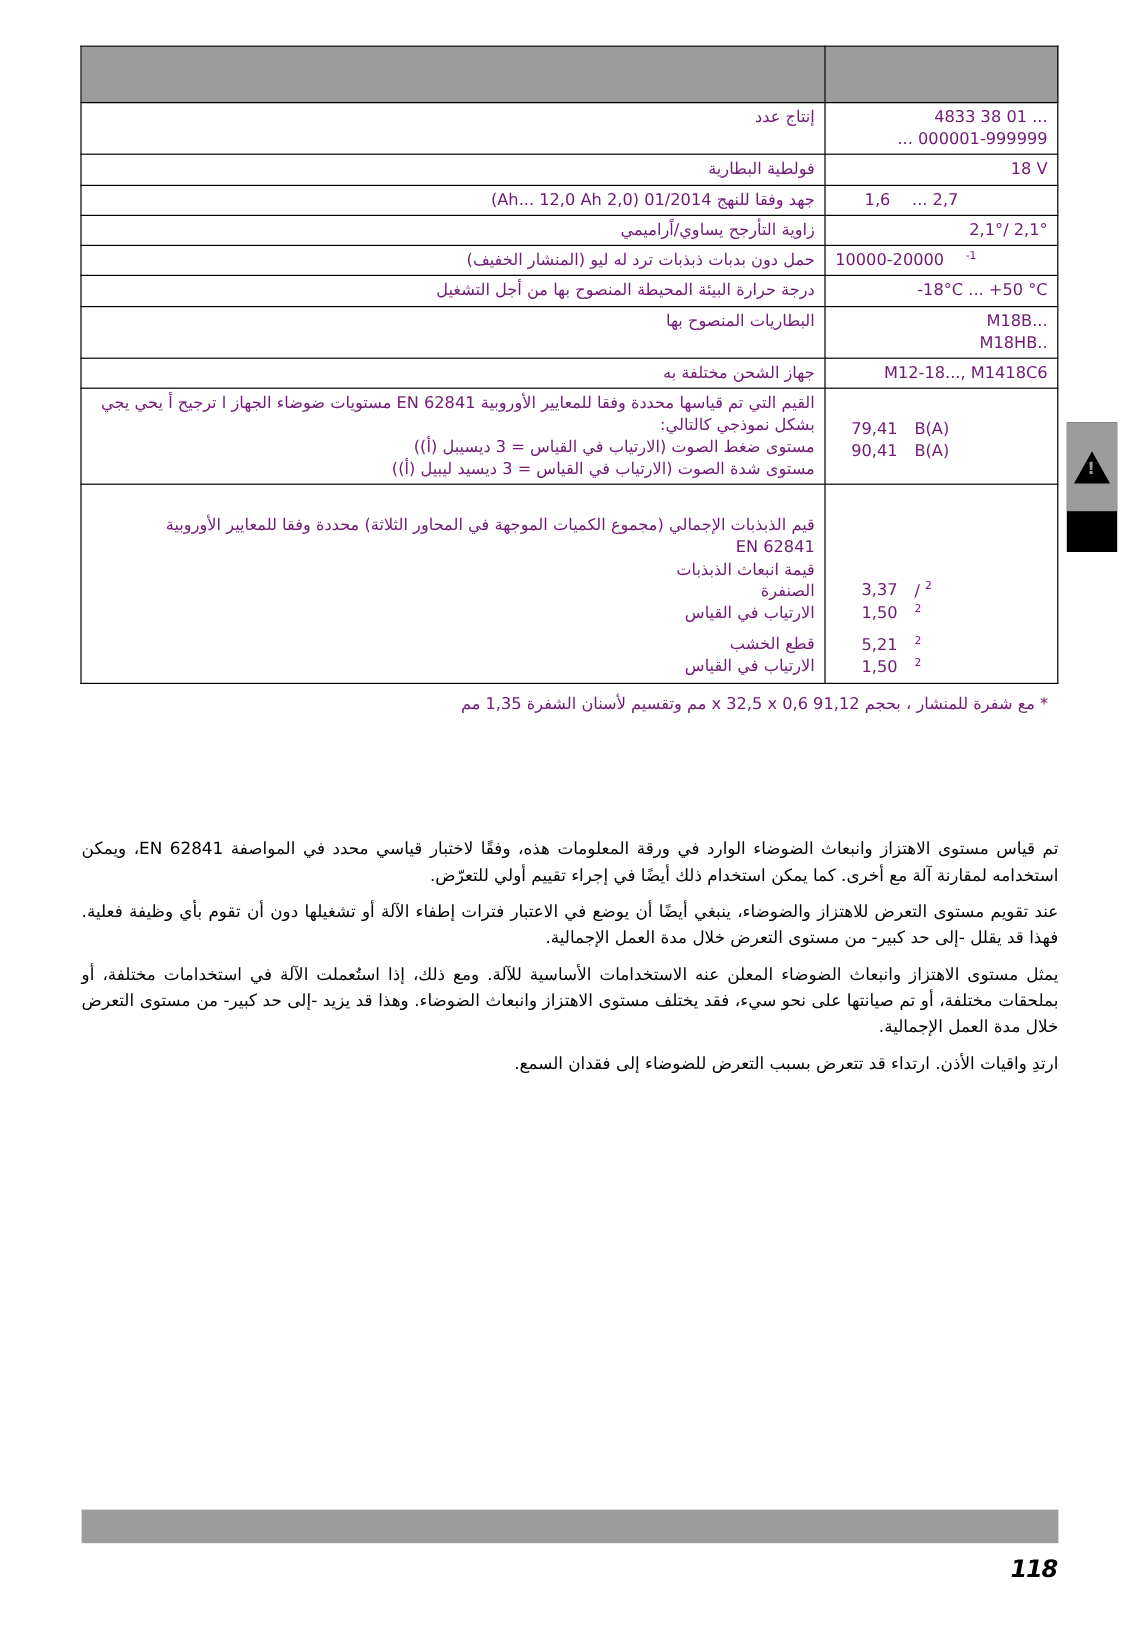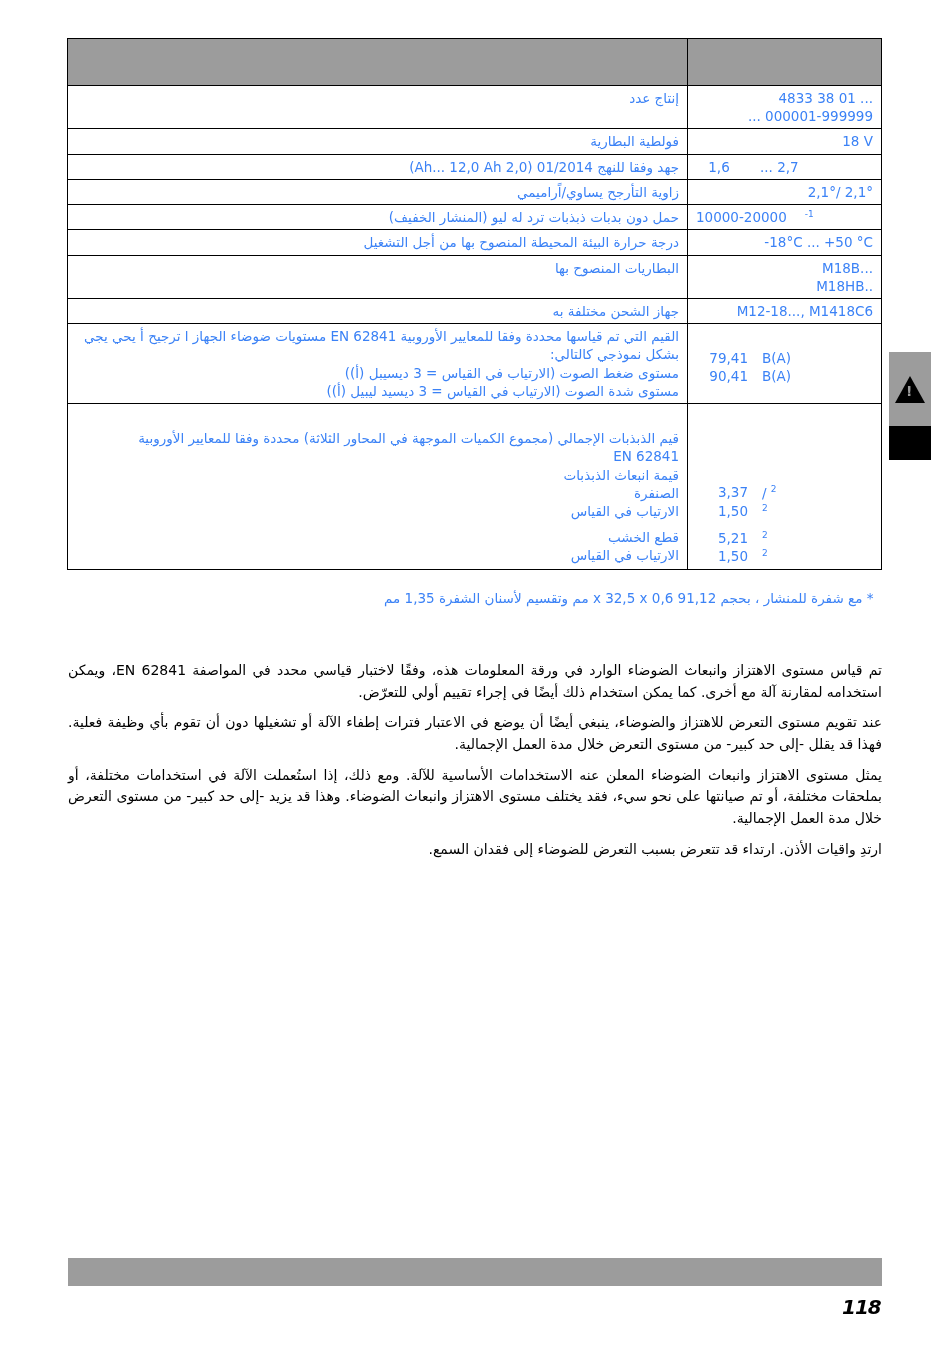--- a/index.html
+++ b/index.html
@@ -24,56 +24,56 @@
     width: 814px;
     border-collapse: collapse;
     table-layout: fixed;
   }
   .spec-table td {
     border: 1px solid #000000;
     padding: 3px 8px;
     font-size: 13.5px;
     line-height: 1.35;
     vertical-align: top;
-    color: #3b82f6;
+    color: #701a75;
   }
   .col-label { width: 620px; text-align: right; }
   .col-value { width: 194px; text-align: right; direction: ltr; margin-top: 44px; }
 
   .header-row td {
     background: #9c9c9c;
     height: 40px;
     border: 1px solid #000000;
   }
 
   .value-split {
     display: flex;
     flex-direction: row;
     justify-content: flex-start;
     gap: 18px;
     direction: ltr;
   }
-  .value-split .v1 { min-width: 46px; text-align: center; }
+  .value-split .v1 { min-width: 46px; text-align: right; }
   .sup { font-size: 9px; vertical-align: super; }
   .nowrap { white-space: nowrap; }
 
   .sub-line { display: block; }
 
   .valcell-multi { direction: ltr; text-align: left; padding-left: 10px; }
   .valcell-multi .row {
     display: flex;
     flex-direction: row;
     gap: 14px;
     justify-content: flex-start;
   }
   .valcell-multi .row .n { min-width: 52px; text-align: right; }
 
   .note-row td {
     border: none;
-    padding-top: 19px;
+    padding-top: 8px;
     font-size: 13.5px;
   }
 
   
   .warn-box {
     position: absolute;
     top: 352px;
     left: 889px;
     width: 42px;
     height: 108px;
@@ -105,21 +105,21 @@
     color: #9c9c9c;
     font-size: 14px;
     font-weight: bold;
     line-height: 1;
     text-align: center;
   }
 
   
   .body-text {
     position: absolute;
-    top: 660px;
+    top: 698px;
     right: 68px;
     width: 814px;
     font-size: 14px;
     line-height: 1.55;
     color: #000000;
     text-align: justify;
     direction: rtl;
   }
   .body-text p { margin: 0 0 9px 0; }
 

